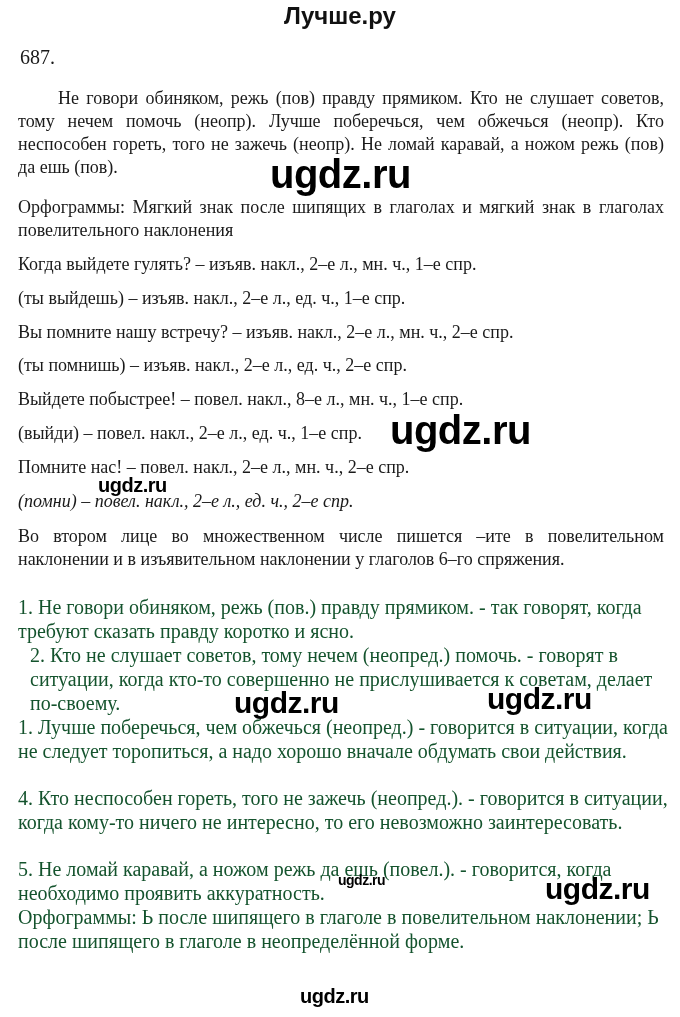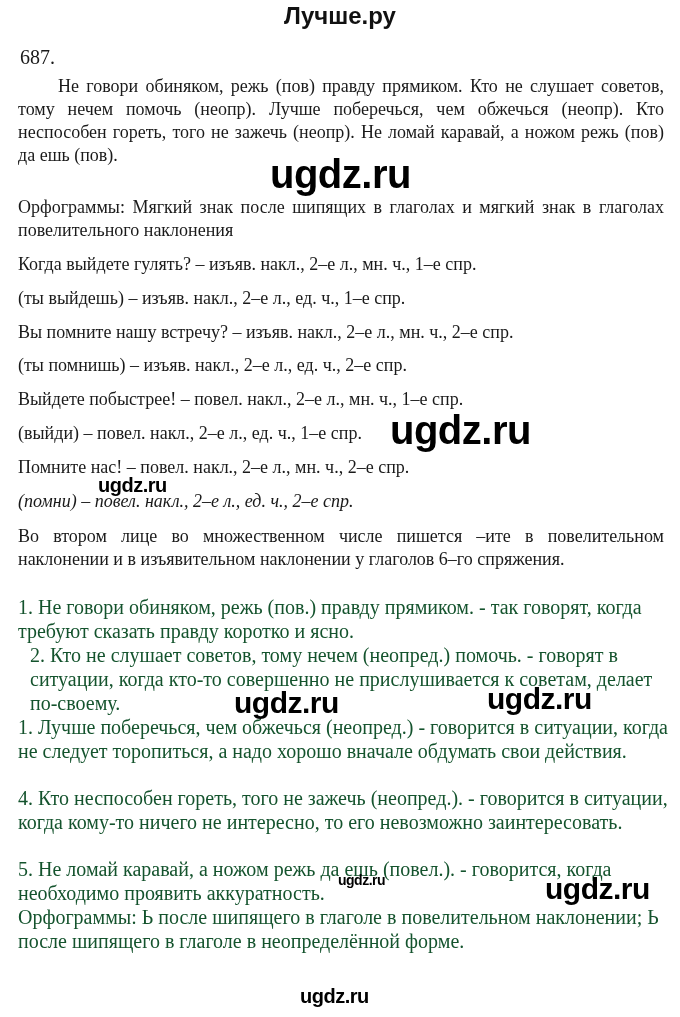--- a/index.html
+++ b/index.html
@@ -37,29 +37,29 @@
   .wm-xs { font-size: 14px; }
   .indent { display: inline-block; width: 40px; }
 </style>
 </head>
 <body>
 
 <div class="site-title">Лучше.ру</div>
 
 <div class="task-number">687.</div>
 
-<div class="para" style="top:75px;"><span class="indent"></span><span>Не говори обиняком, режь (пов) правду прямиком. Кто не слушает советов, тому нечем помочь (неопр). Лучше поберечься, чем обжечься (неопр). Кто неспособен гореть, того не зажечь (неопр). Не ломай каравай, а ножом режь (пов) да ешь (пов).</span></div>
+<div class="para" style="top:87px;"><span class="indent"></span><span>Не говори обиняком, режь (пов) правду прямиком. Кто не слушает советов, тому нечем помочь (неопр). Лучше поберечься, чем обжечься (неопр). Кто неспособен гореть, того не зажечь (неопр). Не ломай каравай, а ножом режь (пов) да ешь (пов).</span></div>
 
 <div class="para" style="top:196px;">Орфограммы: Мягкий знак после шипящих в глаголах и мягкий знак в глаголах повелительного наклонения</div>
 
 <div class="line" style="top:253px;">Когда выйдете гулять? – изъяв. накл., 2–е л., мн. ч., 1–е спр.</div>
 <div class="line" style="top:287px;">(ты выйдешь) – изъяв. накл., 2–е л., ед. ч., 1–е спр.</div>
 <div class="line" style="top:321px;">Вы помните нашу встречу? – изъяв. накл., 2–е л., мн. ч., 2–е спр.</div>
 <div class="line" style="top:354px;">(ты помнишь) – изъяв. накл., 2–е л., ед. ч., 2–е спр.</div>
-<div class="line" style="top:388px;">Выйдете побыстрее! – повел. накл., 2–е л., мн. ч., 1–е спр.</div>
+<div class="line" style="top:388px;">Выйдете побыстрее! – повел. накл., 8–е л., мн. ч., 1–е спр.</div>
 <div class="line" style="top:422px;">(выйди) – повел. накл., 2–е л., ед. ч., 1–е спр.</div>
 <div class="line" style="top:456px;">Помните нас! – повел. накл., 2–е л., мн. ч., 2–е спр.</div>
 <div class="line" style="top:490px;font-style:italic;">(помни) – повел. накл., 2–е л., ед. ч., 2–е спр.</div>
 
 <div class="para" style="top:525px;">Во втором лице во множественном числе пишется –ите в повелительном наклонении и в изъявительном наклонении у глаголов 6–го спряжения.</div>
 
 <div class="ans" style="top:595px;">1. Не говори обиняком, режь (пов.) правду прямиком. - так говорят, когда требуют сказать правду коротко и ясно.</div>
 <div class="ans" style="top:643px;margin-left:12px;">2. Кто не слушает советов, тому нечем (неопред.) помочь. - говорят в ситуации, когда кто-то совершенно не прислушивается к советам, делает по-своему.</div>
 <div class="ans" style="top:715px;">1. Лучше поберечься, чем обжечься (неопред.) - говорится в ситуации, когда не следует торопиться, а надо хорошо вначале обдумать свои действия.</div>
 <div class="ans" style="top:786px;">4. Кто неспособен гореть, того не зажечь (неопред.). - говорится в ситуации, когда кому-то ничего не интересно, то его невозможно заинтересовать.</div>

